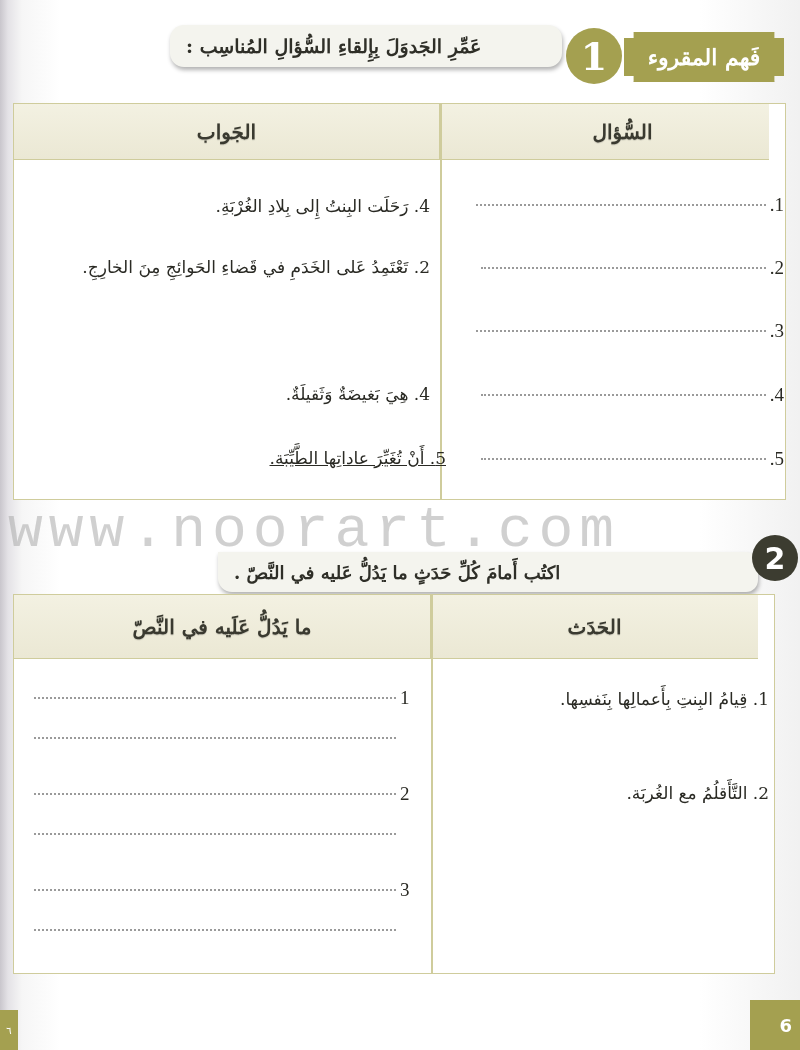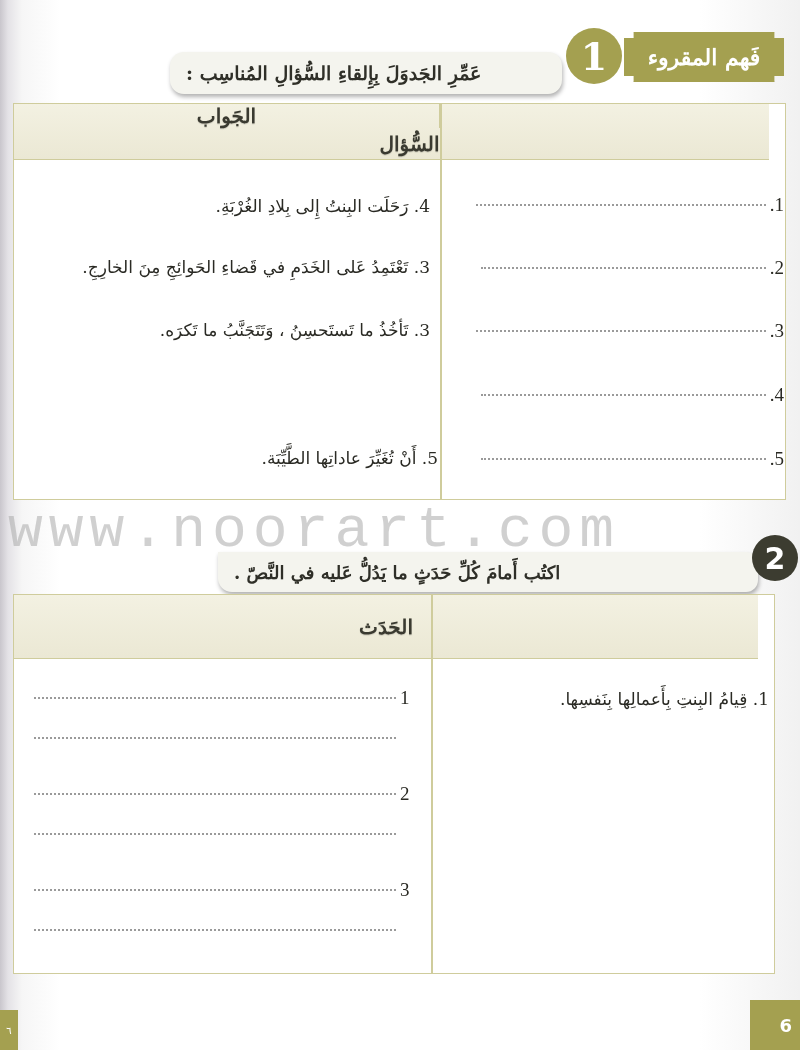--- a/index.html
+++ b/index.html
@@ -27,35 +27,34 @@
     color: #fff; font-family: "DejaVu Serif", serif; font-weight: bold; font-size: 38px;
   }
   .num1 { left: 566px; top: 28px; background: #a4a050; }
   .num2 { left: 752px; top: 535px; width: 46px; height: 46px; background: #3c3c30; font-size: 30px; font-family: "DejaVu Sans", sans-serif; }
   .instr-pill {
     position: absolute; background: #f4f4ee; border-radius: 14px;
     box-shadow: 1px 3px 4px rgba(0,0,0,0.3);
     display: flex; align-items: center; justify-content: flex-end;
     padding: 0 16px; font-weight: bold; color: #2f2f28;
   }
-  .instr1 { left: 170px; top: 52px; width: 392px; height: 42px; font-size: 19px; }
+  .instr1 { left: 170px; top: 25px; width: 392px; height: 42px; font-size: 19px; }
   .instr2 { left: 218px; top: 552px; width: 540px; height: 40px; font-size: 18px; border-radius: 0 12px 12px 14px; justify-content: flex-end; }
 
   
   .tbl {
     position: absolute; border: 1.5px solid #cfcc9c; background: #fff;
   }
   .tbl1 { left: 13px; top: 103px; width: 773px; height: 397px; }
   .tbl2 { left: 13px; top: 594px; width: 762px; height: 380px; }
   .thead {
     position: absolute; left: 0; right: 16px; top: 0;
     background: linear-gradient(180deg, #f3f1e2, #ebe8d4);
     border-bottom: 1.5px solid #cfcc9c;
     display: flex;
-    flex-direction: column;
   }
   .tbl1 .thead { height: 56px; }
   .tbl2 .thead { height: 64px; }
   .th {
     display: flex; align-items: center; justify-content: center;
     font-size: 20px; font-weight: bold; color: #3a3a30;
     text-shadow: 0 1px 1px rgba(0,0,0,0.15);
   }
   .tbl1 .th-left { width: 426px; border-right: 1.5px solid #cfcc9c; }
   .tbl1 .th-right { flex: 1; margin-left: 36px; }
@@ -91,26 +90,26 @@
   <div class="thead">
     <div class="th th-left">الجَواب</div>
     <div class="th th-right">السُّؤال</div>
   </div>
   <div class="vdiv"></div>
 
   <div class="row" style="left:0; width:416px; top:92px;">
       <span>4. رَحَلَت البِنتُ إِلى بِلادِ الغُرْبَةِ.</span>
     </div>
   <div class="row" style="left:0; width:416px; top:153px;">
-      <span>3. تَعْتَمِدُ عَلى الخَدَمِ في قَضاءِ الحَوائِجِ مِنَ الخارِجِ.</span>
+      <span>2. تَعْتَمِدُ عَلى الخَدَمِ في قَضاءِ الحَوائِجِ مِنَ الخارِجِ.</span>
     </div>
-  <div class="row" style="left:0; width:416px; top:216px;">
-      <span>3. تَأخُذُ ما تَستَحسِنُ ، وَتَتَجَنَّبُ ما تَكرَه.</span>
+  <div class="row" style="left:0; width:416px; top:280px;">
+      <span>4. هِيَ بَغيضَةٌ وَثَقيلَةٌ.</span>
     </div>
-  <div class="row" style="left:8px; width:416px; top:344px;">
+  <div class="row" style="left:16px; width:416px; top:344px;text-decoration:underline;">
       <span>5. أَنْ تُغَيِّرَ عاداتِها الطَّيِّبَة.</span>
     </div>
 
   <div class="row" style="left:440px; width:330px; top:90px; direction:ltr; justify-content:flex-end;">
     <span class="dots" style="width:290px;"></span>
       <span class="numlbl">.1</span>
   </div>
   <div class="row" style="left:440px; width:330px; top:153px; direction:ltr; justify-content:flex-end;">
     <span class="dots" style="width:285px;"></span>
       <span class="numlbl">.2</span>
@@ -133,26 +132,30 @@
 
 <div class="instr-pill instr2 rtl">
   <span>اكتُب أَمامَ كُلِّ حَدَثٍ ما يَدُلُّ عَليه في النَّصّ .</span>
 </div>
 <div class="num-circle num2">
   <span>2</span>
 </div>
 
 <div class="tbl tbl2">
   <div class="thead">
+    <div class="th th-left">ما يَدُلُّ عَلَيه في النَّصّ</div>
     <div class="th th-right">الحَدَث</div>
   </div>
   <div class="vdiv"></div>
 
   <div class="row" style="left:430px; width:325px; top:94px;text-align:center;">
       <span>1. قِيامُ البِنتِ بِأَعمالِها بِنَفسِها.</span>
+    </div>
+  <div class="row" style="left:430px; width:325px; top:188px;">
+      <span>2. التَّأَقلُمُ مع الغُربَة.</span>
     </div>
 
   <div class="row" style="left:20px; width:380px; top:92px; direction:ltr;">
     <span class="dots" style="width:362px;"></span>
       <span class="numlbl">1</span>
   </div>
   <div class="row" style="left:20px; width:380px; top:142px; direction:ltr;">
     <span class="dots" style="width:362px;"></span>
   </div>
   <div class="row" style="left:20px; width:380px; top:188px; direction:ltr;">

